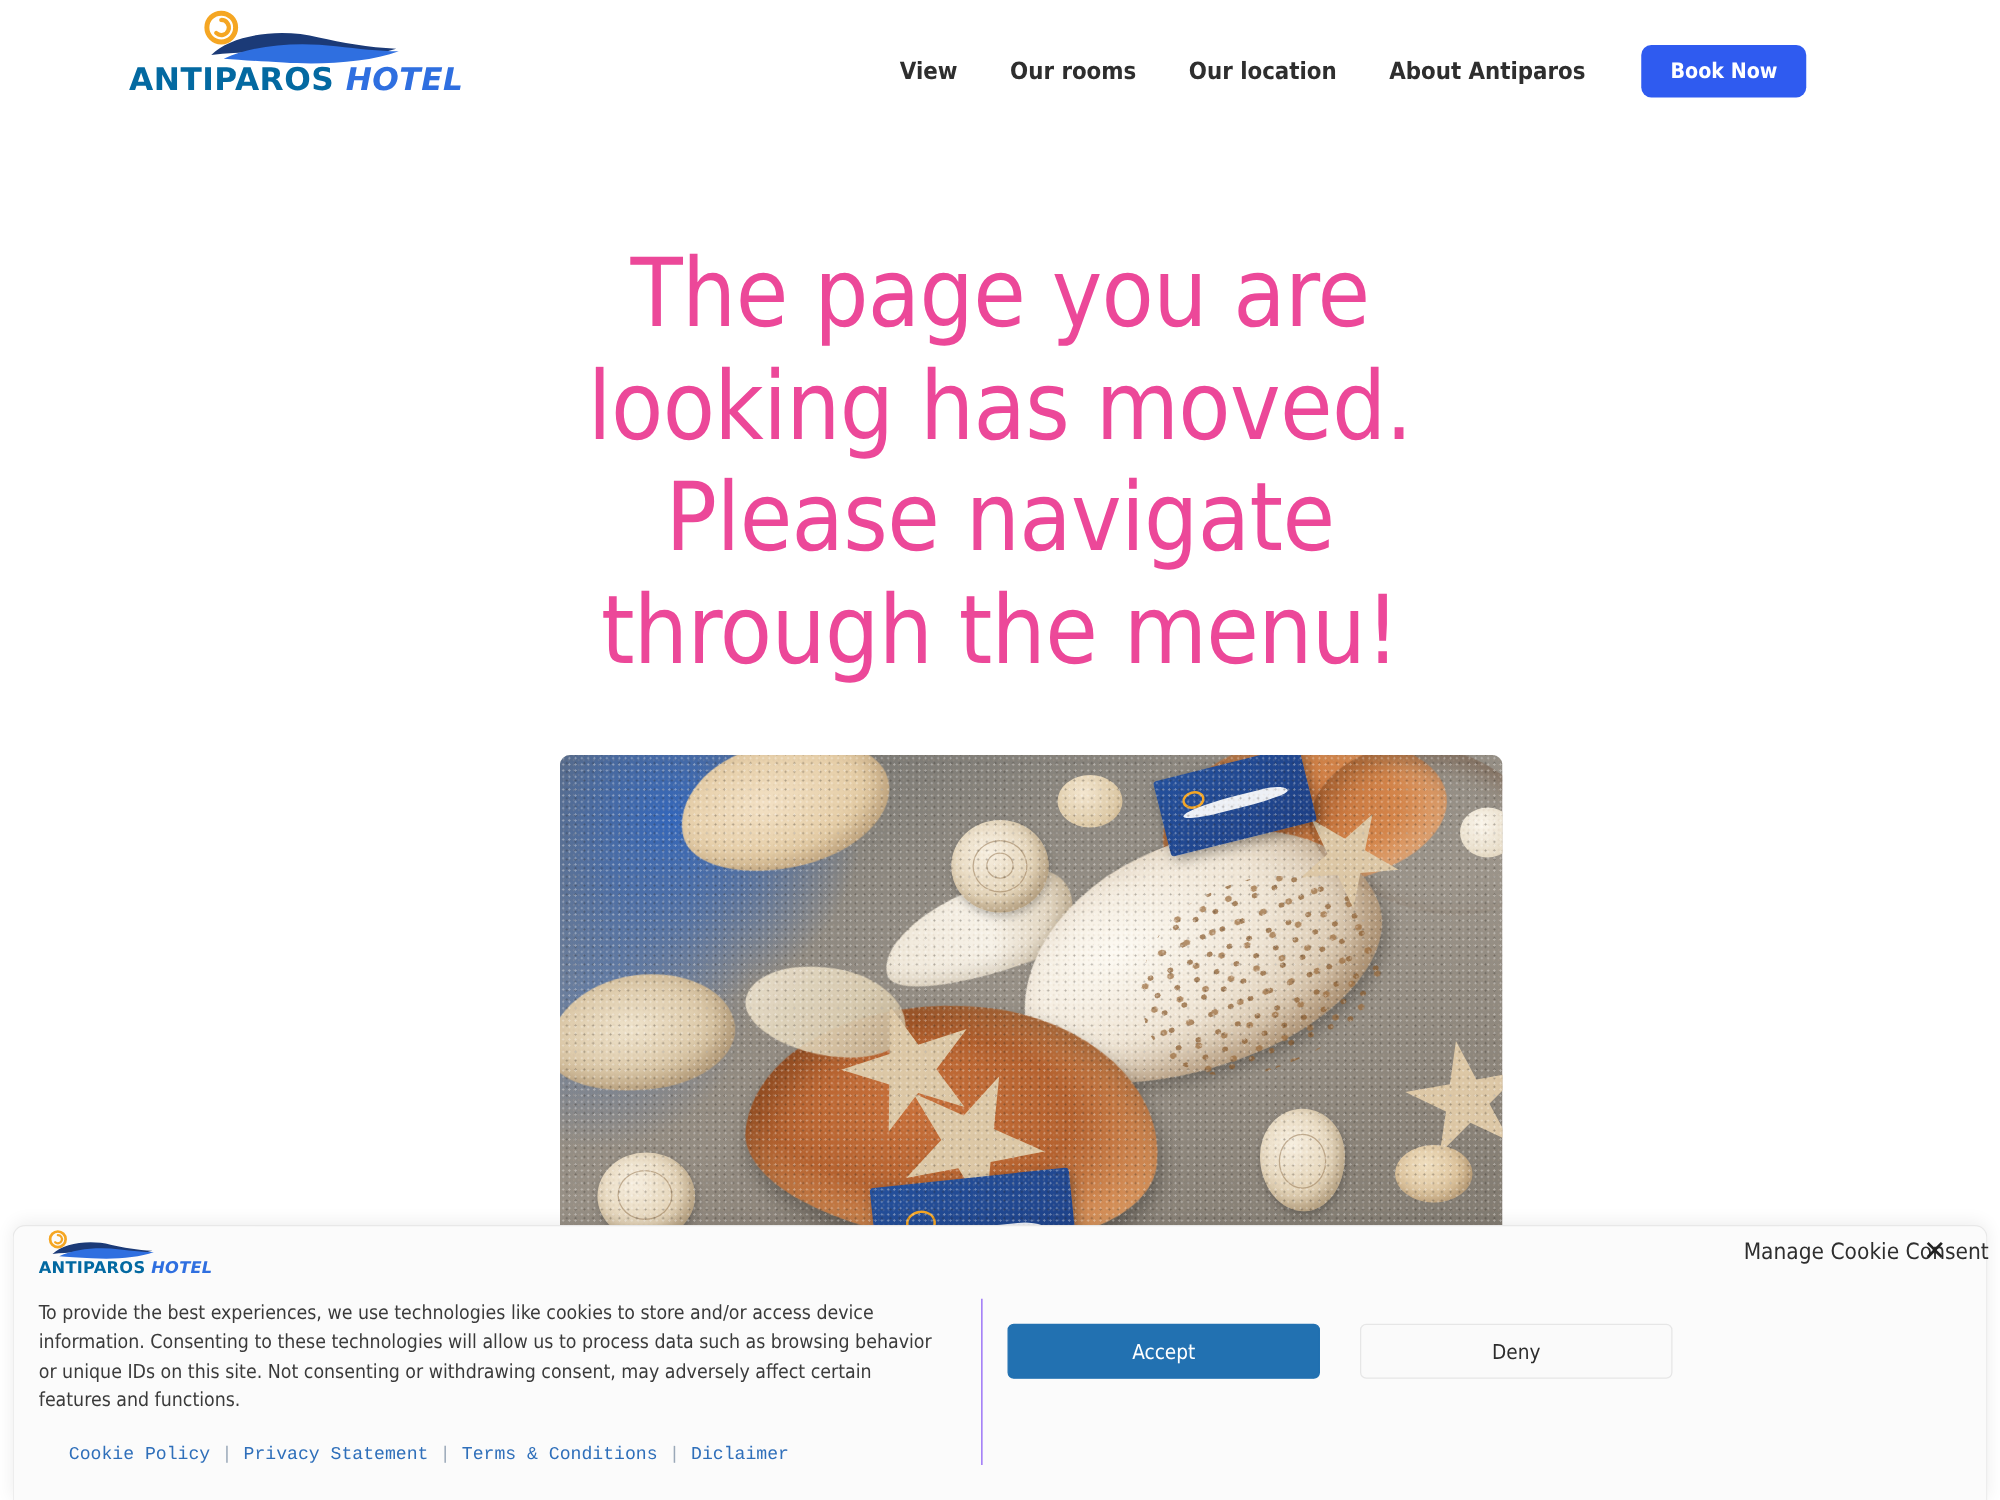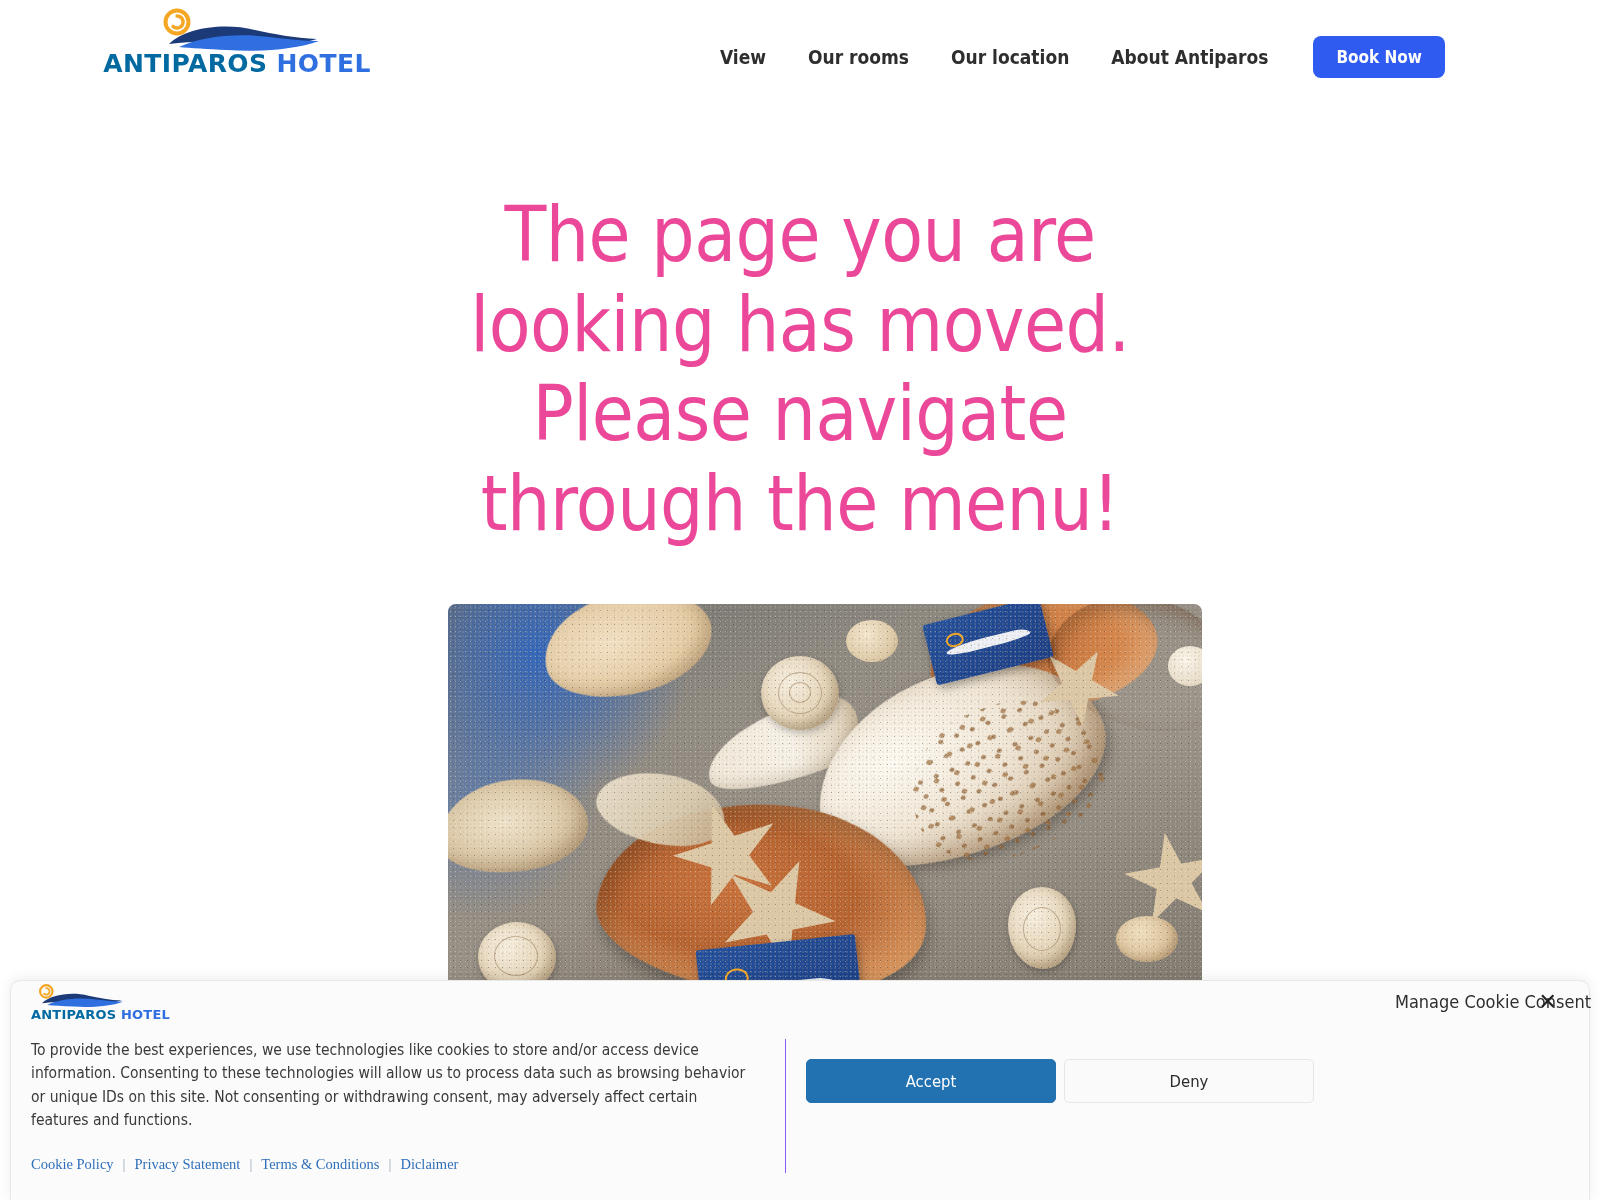--- a/index.html
+++ b/index.html
@@ -29,21 +29,21 @@
   .logo-wordmark {
     font-family: "DejaVu Sans", sans-serif;
     font-weight: 700;
     font-size: 25px;
     letter-spacing: 0.4px;
     white-space: nowrap;
     line-height: 1;
     margin-top: -2px;
   }
   .logo-word-a { color: #0369a1; }
-  .logo-word-b { color: #2f6fe0; }
+  .logo-word-b { color: #2f6fe0; font-style: italic; }
 
   .main-nav {
     position: absolute; right: 155px; top: 36px;
     display: flex; align-items: center; gap: 0;
   }
   .nav-item {
     font-family: "DejaVu Sans Condensed", "Liberation Sans Narrow", "Liberation Sans", sans-serif;
     font-size: 19px;
     font-weight: 600;
     color: #2e2e2e;
@@ -247,30 +247,30 @@
   }
   .cb-desc {
     font-family: "DejaVu Sans Condensed", "Liberation Sans Narrow", "Liberation Sans", sans-serif;
     font-size: 15.5px;
     line-height: 1.5;
     color: #3a3a3a;
     margin: 0;
   }
   .cb-links {
     margin-top: 24px;
-    font-family: Liberation Serif, serif;
+    font-family: Liberation Mono, monospace;
     font-size: 14.5px;
     color: #2f6fba;
-    display: flex; align-items: center; gap: 0;
+    display: flex; align-items: center; gap: 0; margin-left: 24px;
   }
   .cb-links a { color: #2f6fba; text-decoration: none; cursor: pointer; }
   .cb-sep { color: #9aa8b8; padding: 0 9px; }
   .cb-actions {
     position: absolute; left: 795px; top: 78px;
-    display: flex; gap: 8px;
+    display: flex; gap: 32px;
   }
   .cb-btn {
     width: 250px; height: 44px;
     border-radius: 5px;
     font-family: "DejaVu Sans Condensed", "Liberation Sans Narrow", "Liberation Sans", sans-serif;
     font-size: 16.5px;
     cursor: pointer;
     border: 1px solid transparent;
   }
   .cb-btn.accept { background: #2271b1; color: #ffffff; border-color: #2271b1; }

